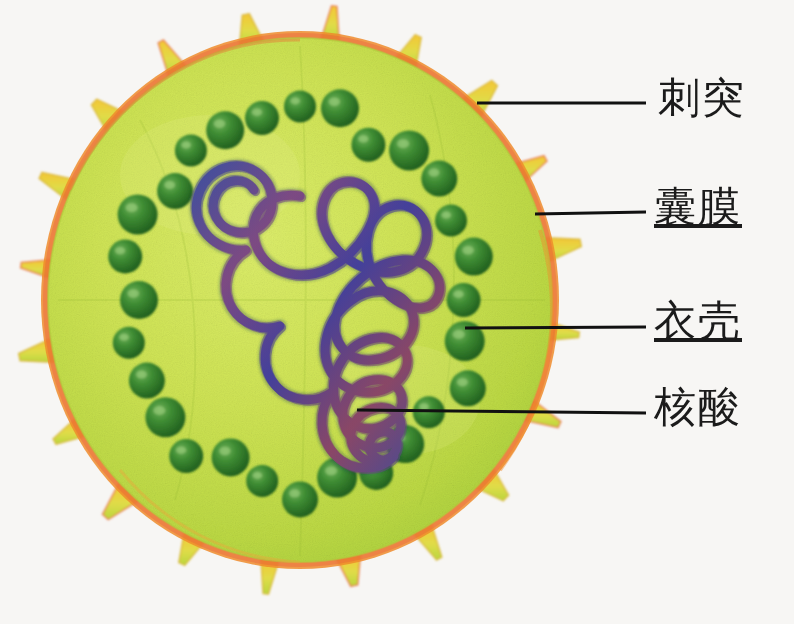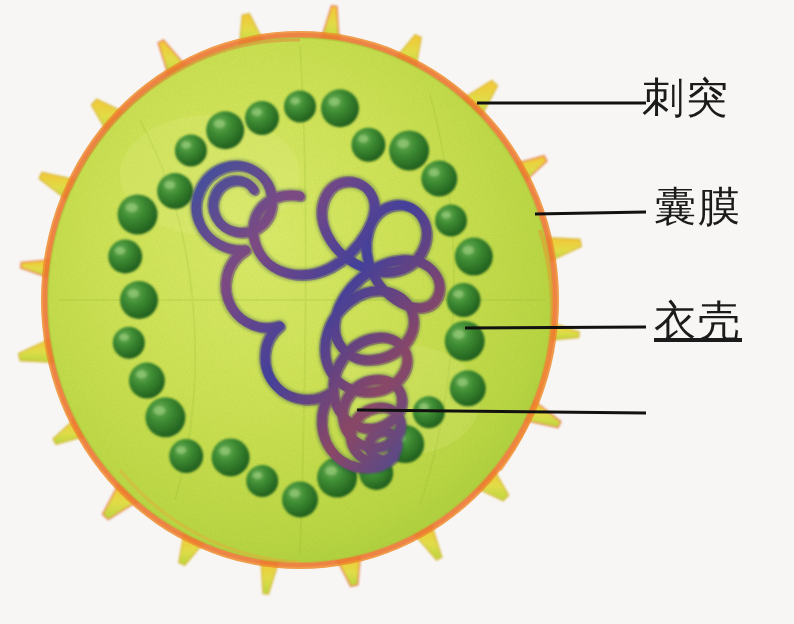--- a/index.html
+++ b/index.html
@@ -15,22 +15,22 @@
   .label{
     position:absolute;
     font-family:"DejaVu Sans","Liberation Sans",sans-serif;
     font-size:42px;
     line-height:1;
     color:#1b1b1b;
     letter-spacing:2px;
     white-space:nowrap;
     font-weight:500;
   }
-  #lbl-spike{left:642px;top:77px;}
-  #lbl-envelope{left:654px;top:186px;}
+  #lbl-spike{left:658px;top:77px;}
+  #lbl-envelope{left:654px;top:186px;text-decoration:underline;}
   #lbl-capsid{left:654px;top:300px;text-decoration:underline;}
   #lbl-nucleic{left:654px;top:386px;}
 </style>
 </head>
 <body>
 
 <div id="stage">
 
   <svg id="diagram" viewBox="0 0 794 624">
     <defs>
@@ -331,14 +331,15 @@
         <line x1="477" y1="103" x2="646" y2="103" stroke="#111111" stroke-width="3" stroke-linecap="butt"></line>
         <line x1="535" y1="214" x2="646" y2="212" stroke="#111111" stroke-width="3" stroke-linecap="butt"></line>
         <line x1="465" y1="328" x2="646" y2="327" stroke="#111111" stroke-width="3" stroke-linecap="butt"></line>
         <line x1="357" y1="410" x2="646" y2="413" stroke="#111111" stroke-width="3" stroke-linecap="butt"></line>
       </g>
   </svg>
 
   <div class="label" id="lbl-spike">刺突</div>
   <div class="label" id="lbl-envelope">囊膜</div>
   <div class="label" id="lbl-capsid">衣壳</div>
+  <div class="label" id="lbl-nucleic">核酸</div>
 
 </div>
 
 </body></html>

